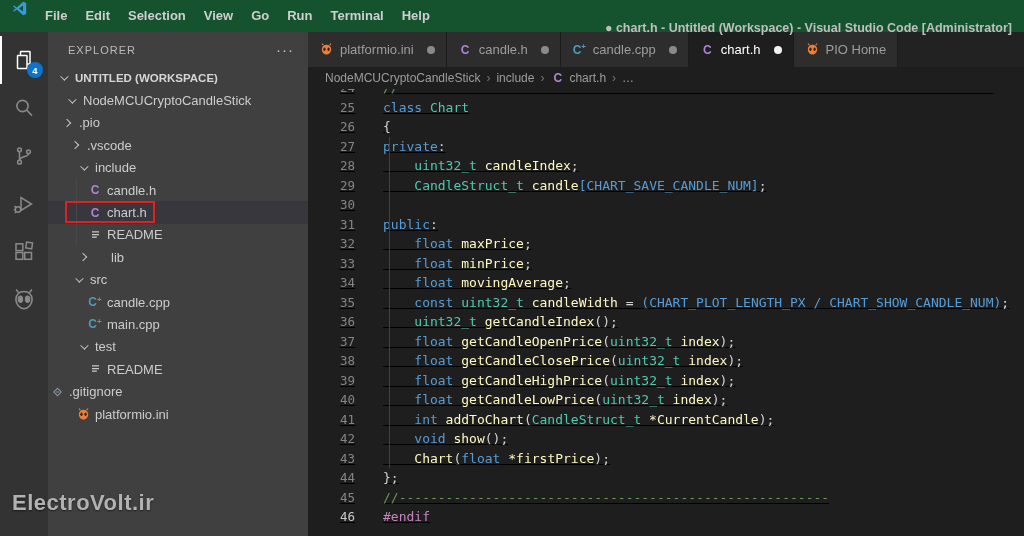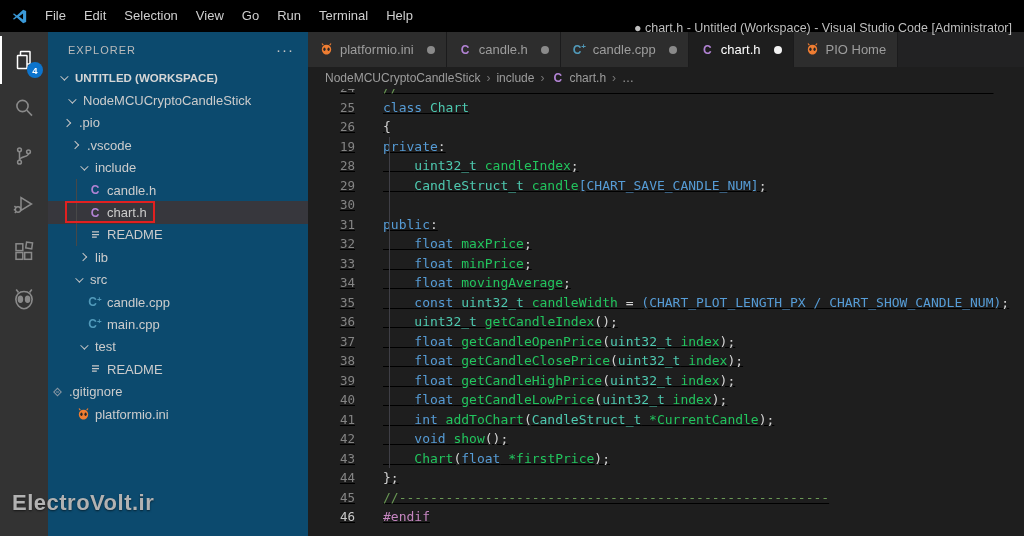--- a/index.html
+++ b/index.html
@@ -5,40 +5,40 @@
   * { box-sizing: border-box; }
   html,body { margin:0; padding:0; }
   body {
     width:1024px; height:536px; overflow:hidden;
     background:#1e1e1e; font-family:"Liberation Sans", sans-serif;
     -webkit-font-smoothing:antialiased;
   }
   .window { position:relative; width:1024px; height:536px; background:#1e1e1e; }
 
   
-  .titlebar { height:32px; background:#000000; display:flex; align-items:center; position:relative; }
+  .titlebar { height:32px; background:#14532d; display:flex; align-items:flex-start; position:relative;font-weight:bold; }
   .tb-logo { margin:0 8px 0 11px; display:flex; align-items:center; }
   .menus { display:flex; }
   .menu-item { color:#cfcfcf; font-size:13px; padding:0 9px; line-height:32px; cursor:default; }
   .win-title { position:absolute; right:12px; top:12px; line-height:32px; color:#bfbfbf; font-size:12.5px; white-space:nowrap; }
 
   
   .main { display:flex; height:504px; }
 
   
   .activitybar { width:48px; background:#333333; display:flex; flex-direction:column; padding-top:4px; flex:0 0 48px; }
   .ab-item { height:48px; position:relative; display:flex; align-items:center; justify-content:center; color:#8a8a8a; }
   .ab-item.active { color:#ffffff; box-shadow:inset 2px 0 0 #ffffff; }
   .ab-item svg { display:block; }
   .badge { position:absolute; right:5px; bottom:6px; width:16px; height:16px; border-radius:50%;
            background:#0d74cc; color:#ffffff; font-size:9.5px; font-weight:bold;
            display:flex; align-items:center; justify-content:center; }
 
   
-  .sidebar { width:260px; flex:0 0 260px; background:#0c4a6e; position:relative; color:#cccccc; overflow:hidden; }
+  .sidebar { width:260px; flex:0 0 260px; background:#404040; position:relative; color:#cccccc; overflow:hidden; }
   .sidebar-head { height:35px; display:flex; align-items:center; justify-content:space-between;
                   padding:0 14px 0 20px; }
   .sidebar-head .hd { font-size:11px; letter-spacing:1px; color:#bbbbbb; }
   .more { color:#c5c5c5; font-size:15px; letter-spacing:1px; cursor:pointer; }
   .tree { position:relative; }
   .tree-row { height:22.4px; display:flex; align-items:center; font-size:13px; color:#cccccc; white-space:nowrap; cursor:pointer; }
   .tree-row.selected { background:#37373d; }
   .tree-row.boldrow .lbl { font-weight:bold; font-size:11.5px; color:#d6d6d6; }
   .slot { width:18px; flex:0 0 18px; display:flex; align-items:center; justify-content:center; }
   .chev { width:6px; height:6px; border-right:1.5px solid #c5c5c5; border-bottom:1.5px solid #c5c5c5; }
@@ -72,21 +72,21 @@
   .code { position:relative; flex:1; overflow:hidden;
           font-family:"DejaVu Sans Mono", monospace; font-size:13px; line-height:19.5px; }
   .code-inner { margin-top:-11px; }
   .cl { display:flex; height:19.5px;text-decoration:underline; }
   .cl .ln { flex:0 0 47px; text-align:right; color:#858585; font-size:12.5px; }
   .cl.active .ln { color:#c9c9c9; }
   .cl .ct { padding-left:28px; white-space:pre; }
   .tk-c { color:#6a9955; } 
   .tk-k { color:#569cd6; } 
   .tk-t { color:#4ec9b0; } 
-  .tk-v { color:#22c55e;text-align:center; } 
+  .tk-v { color:#fef9c3;text-align:center; } 
   .tk-p { color:#d4d4d4; } 
   .tk-m { color:#c586c0; } 
   .eguide { position:absolute; left:81px; top:48px; width:1px; height:331px; background:#3f3f46; }
 
   
   .watermark { position:absolute; left:12px; top:490px; z-index:60;
                font-size:22px; font-weight:bold; color:#b2b2b2;
                text-shadow:0 1px 2px rgba(0,0,0,.55); letter-spacing:0.5px; }
 </style>
 </head>
@@ -212,21 +212,21 @@
             <span class="lbl">chart.h</span>
           </div>
           <div class="tree-row" style="padding-left: 38px;">
             <span class="slot">
               <svg class="fic" width="14" height="14" viewBox="0 0 16 16" fill="none" stroke="#c8c8c8" stroke-width="1.5">
                 <path d="M4 4.5h8M4 7.5h8M4 10.5h5.5"></path>
               </svg>
             </span>
             <span class="lbl">README</span>
           </div>
-          <div class="tree-row" style="padding-left: 26px;">
+          <div class="tree-row" style="padding-left: 26px; gap: 16px;">
             <span class="slot">
               <span class="chev right"></span>
             </span>
             <span class="lbl">lib</span>
           </div>
           <div class="tree-row" style="padding-left: 21px;">
             <span class="slot">
               <span class="chev down"></span>
             </span>
             <span class="lbl">src</span>
@@ -346,21 +346,21 @@
             </div>
             <div class="cl">
               <span class="ln">25</span>
               <span class="ct"><span class="tk-k">class</span><span class="tk-p"> </span><span class="tk-t">Chart</span></span>
             </div>
             <div class="cl">
               <span class="ln">26</span>
               <span class="ct"><span class="tk-p">{</span></span>
             </div>
             <div class="cl">
-              <span class="ln">19</span>
+              <span class="ln">27</span>
               <span class="ct"><span class="tk-k">private</span><span class="tk-p">:</span></span>
             </div>
             <div class="cl">
               <span class="ln">28</span>
               <span class="ct"><span class="tk-p">    </span><span class="tk-t">uint32_t</span><span class="tk-v"> candleIndex</span><span class="tk-p">;</span></span>
             </div>
             <div class="cl">
               <span class="ln">29</span>
               <span class="ct"><span class="tk-p">    </span><span class="tk-t">CandleStruct_t</span><span class="tk-v"> candle</span><span class="tk-k">[CHART_SAVE_CANDLE_NUM]</span><span class="tk-p">;</span></span>
             </div>

